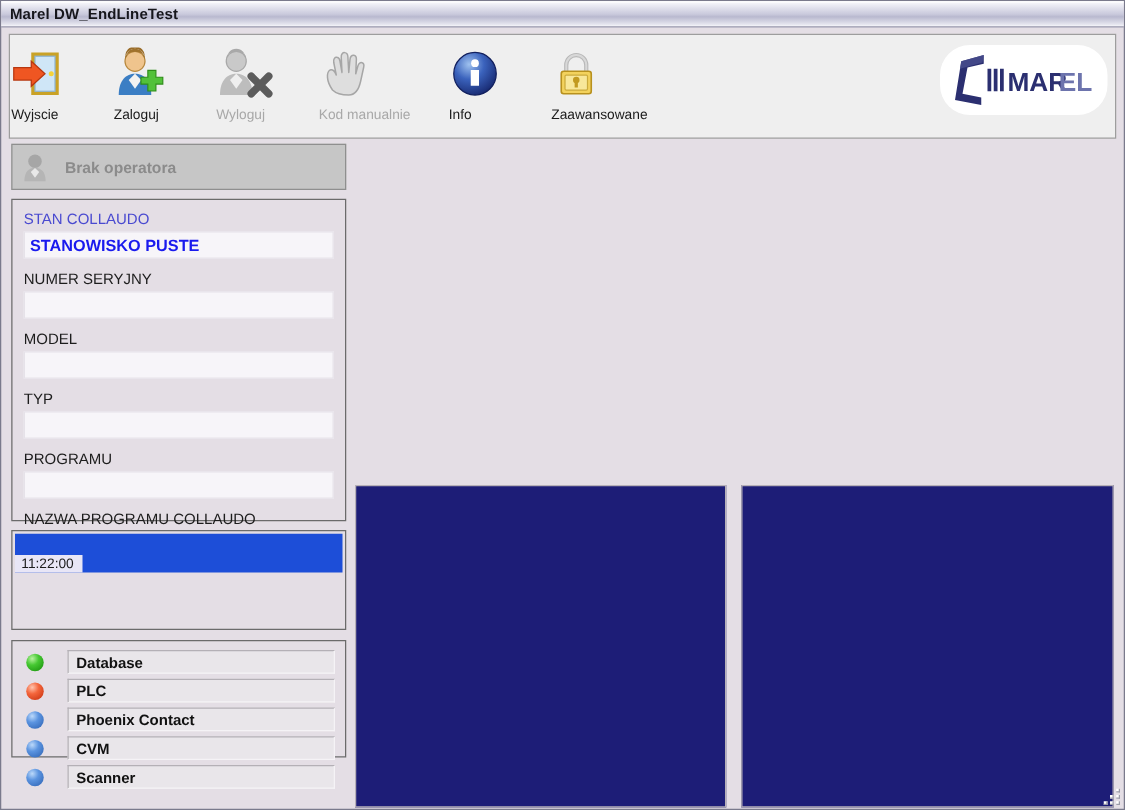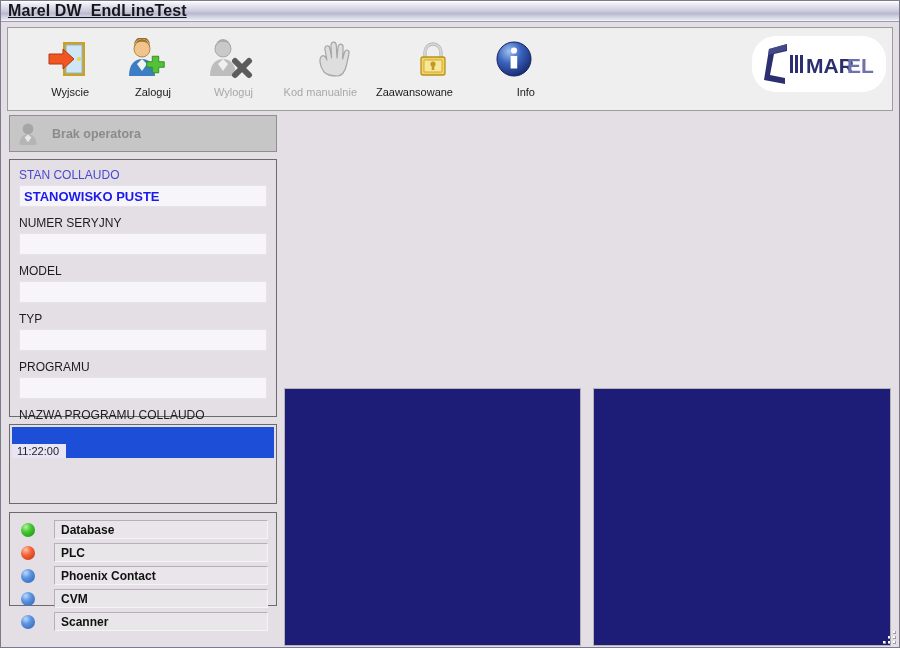--- a/index.html
+++ b/index.html
@@ -27,39 +27,38 @@
     border-bottom: 1px solid #9a9ab0;
     display: flex; align-items: center;
     padding-left: 7px;
     position: relative;
   }
   #title-bar::after{
     content:""; position:absolute; left:0; right:0; top:0; height:1px;
     background:#ffffff;
   }
   #title-text {
-    font-size: 16px; font-weight: bold; color: #16161c;
+    font-size: 12px; font-weight: bold; color: #16161c;
     letter-spacing: 0.1px;
-    text-decoration: underline;
   }
 
   
   #toolbar {
     flex: 0 0 84px; height: 84px;
     margin: 5px 6px 0 6px;
     background: #efefef;
     border: 1px solid #9d9d9d;
     display: flex; align-items: flex-start;
     position: relative;
   }
   .tool-btn {
     width: 82px; height: 78px;
     margin-top: 2px;
     display: flex; flex-direction: column;
-    align-items: flex-end; justify-content: flex-start;
+    align-items: flex-start; justify-content: flex-start;
     cursor: default;
     background: transparent;
     border: 1px solid transparent;
   }
   .tool-ico { height: 50px; display:flex; align-items:center; justify-content:center; margin-top:3px;}
   .tool-lbl {
     font-size: 11px; color: #1a1a1a; margin-top: 2px;
     text-align: center; line-height: 12px; white-space: nowrap;
   }
   .tool-btn.disabled .tool-lbl { color: #a8a8a8; }
@@ -264,50 +263,50 @@
                    L12 12 C11.5 9 13 7.5 14.6 7.8 C16 8 16.8 9.3 17 11 L18.6 20
                    L18 8 C17.8 5.3 19.2 4 20.8 4.1 C22.4 4.2 23.2 5.6 23.3 7.4 L24 20
                    L25 9.5 C25.2 7.2 26.6 6 28 6.2 C29.5 6.4 30.2 7.7 30.1 9.6 L29.6 21
                    L31.4 14.5 C32 12.5 33.4 11.7 34.7 12.2 C36 12.7 36.4 14.1 35.9 16
                    L33.5 27 C32.2 33 29 38 24 38 C18 38 14 37 11 34 Z" fill="#dedede" stroke="#a6a6a6" stroke-width="1.2" stroke-linejoin="round"></path>
         </svg>
       </div>
       <div class="tool-lbl">Kod manualnie</div>
     </div>
 
-    <div class="tool-btn" id="tool-zaaw">
-      <div class="tool-ico">
-        <svg width="40" height="42" viewBox="0 0 40 42">
-          <path d="M12 20 L12 14 a8 8 0 0 1 16 0 L28 20" fill="none" stroke="#b9b9b9" stroke-width="3.4"></path>
-          <path d="M12 20 L12 14 a8 8 0 0 1 16 0 L28 20" fill="none" stroke="#d8d8d8" stroke-width="1.6"></path>
-          <rect x="8" y="19" width="24" height="18" rx="2" fill="#f3d25d" stroke="#b8911e" stroke-width="1.3"></rect>
-          <rect x="11" y="22" width="18" height="12" rx="1" fill="#f8e79a" stroke="#cbab3c" stroke-width="1"></rect>
-          <circle cx="20" cy="26" r="2.6" fill="#c29a21"></circle>
-          <rect x="18.7" y="27" width="2.6" height="5" fill="#c29a21"></rect>
-        </svg>
-      </div>
-      <div class="tool-lbl">Zaawansowane</div>
-    </div>
-
     <div class="tool-btn" id="tool-info">
       <div class="tool-ico">
         <svg width="42" height="42" viewBox="0 0 42 42">
           <defs>
             <radialGradient id="infoGrad" cx="36%" cy="28%" r="78%">
               <stop offset="0%" stop-color="#9fc2ef"></stop>
               <stop offset="45%" stop-color="#3b63bd"></stop>
               <stop offset="100%" stop-color="#16276e"></stop>
             </radialGradient>
           </defs>
           <circle cx="21" cy="21" r="17" fill="url(#infoGrad)" stroke="#12205e" stroke-width="1"></circle>
           <circle cx="21" cy="12.5" r="3.1" fill="#ffffff"></circle>
           <path d="M17.6 18 h6.6 v12.5 h-6.6 z" fill="#ffffff"></path>
         </svg>
       </div>
       <div class="tool-lbl">Info</div>
+    </div>
+
+    <div class="tool-btn" id="tool-zaaw">
+      <div class="tool-ico">
+        <svg width="40" height="42" viewBox="0 0 40 42">
+          <path d="M12 20 L12 14 a8 8 0 0 1 16 0 L28 20" fill="none" stroke="#b9b9b9" stroke-width="3.4"></path>
+          <path d="M12 20 L12 14 a8 8 0 0 1 16 0 L28 20" fill="none" stroke="#d8d8d8" stroke-width="1.6"></path>
+          <rect x="8" y="19" width="24" height="18" rx="2" fill="#f3d25d" stroke="#b8911e" stroke-width="1.3"></rect>
+          <rect x="11" y="22" width="18" height="12" rx="1" fill="#f8e79a" stroke="#cbab3c" stroke-width="1"></rect>
+          <circle cx="20" cy="26" r="2.6" fill="#c29a21"></circle>
+          <rect x="18.7" y="27" width="2.6" height="5" fill="#c29a21"></rect>
+        </svg>
+      </div>
+      <div class="tool-lbl">Zaawansowane</div>
     </div>
 
     <div id="marel-logo">
       <svg width="124" height="44" viewBox="0 0 124 44">
         <path d="M30 2 L12 7 L7 38 L28 42 L28 36 L13 33 L17 12 L30 9 Z" fill="#2b2f70"></path>
         <path d="M30 2 L12 7 L11 13 L29 8 Z" fill="#4a4f8f" opacity="0.8"></path>
         <g fill="#2b2f70">
           <rect x="33" y="13" width="3" height="18"></rect>
           <rect x="38" y="13" width="3" height="18"></rect>
           <rect x="43" y="13" width="3" height="18"></rect>

